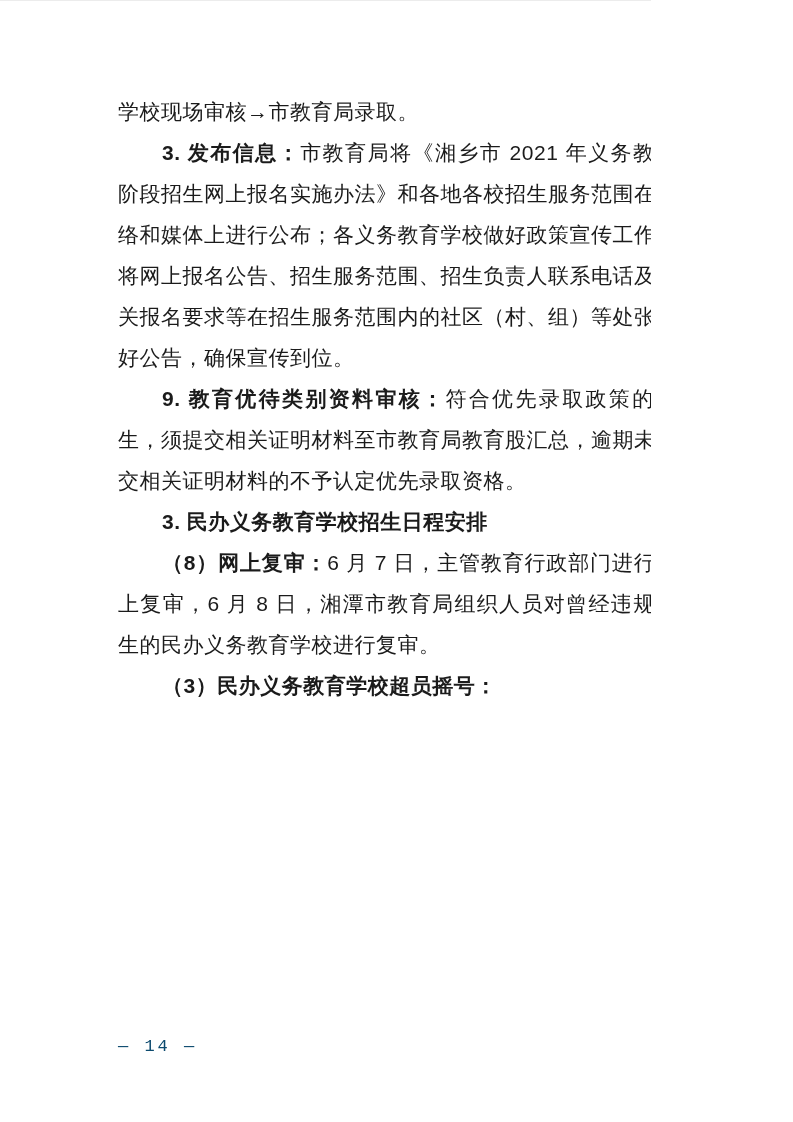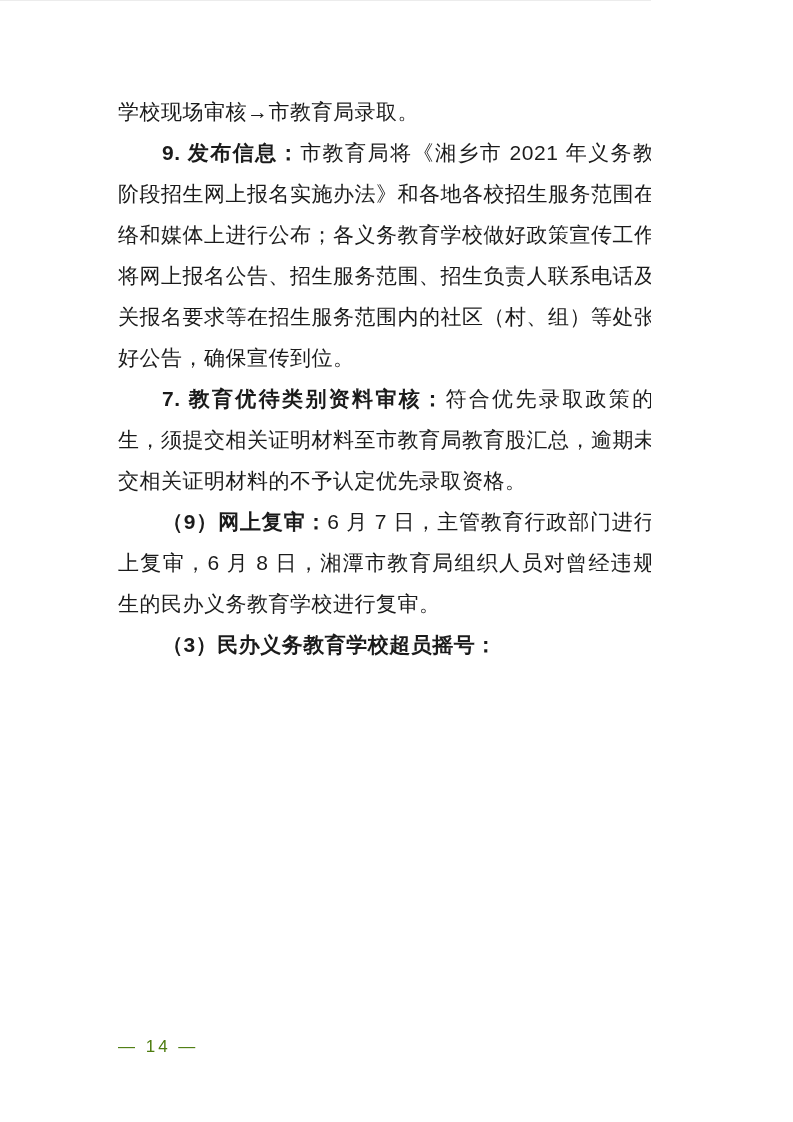--- a/index.html
+++ b/index.html
@@ -40,33 +40,34 @@
     margin-top: 7px;
     margin-bottom: 3px;
   }
   p.para.heading .seg.bold {
     letter-spacing: 2px;
   }
   .page-footer {
     position: absolute;
     left: 118px;
     top: 1036px;
-    font-family: Liberation Sans, sans-serif;
+    font-family: Liberation Mono, monospace;
     font-size: 17px;
     letter-spacing: 3px;
-    color: #4d7c0f;
+    color: #0c4a6e;
   }
 </style>
 </head>
 <body>
 
 <div class="page">
   <div class="doc-content" id="doc-content">
       <p class="para body"><span class="seg">学校现场审核→市教育局录取。</span></p>
-      <p class="para body indent"><span class="seg bold">9. 发布信息：</span><span class="seg">市教育局将《湘乡市 2021 年义务教育阶段招生网上报名实施办法》和各地各校招生服务范围在网络和媒体上进行公布；各义务教育学校做好政策宣传工作，将网上报名公告、招生服务范围、招生负责人联系电话及相关报名要求等在招生服务范围内的社区（村、组）等处张贴好公告，确保宣传到位。</span></p>
-      <p class="para body indent"><span class="seg bold">7. 教育优待类别资料审核：</span><span class="seg">符合优先录取政策的学生，须提交相关证明材料至市教育局教育股汇总，逾期未提交相关证明材料的不予认定优先录取资格。</span></p>
-      <p class="para body indent"><span class="seg bold">（9）网上复审：</span><span class="seg">6 月 7 日，主管教育行政部门进行网上复审，6 月 8 日，湘潭市教育局组织人员对曾经违规招生的民办义务教育学校进行复审。</span></p>
+      <p class="para body indent"><span class="seg bold">3. 发布信息：</span><span class="seg">市教育局将《湘乡市 2021 年义务教育阶段招生网上报名实施办法》和各地各校招生服务范围在网络和媒体上进行公布；各义务教育学校做好政策宣传工作，将网上报名公告、招生服务范围、招生负责人联系电话及相关报名要求等在招生服务范围内的社区（村、组）等处张贴好公告，确保宣传到位。</span></p>
+      <p class="para body indent"><span class="seg bold">9. 教育优待类别资料审核：</span><span class="seg">符合优先录取政策的学生，须提交相关证明材料至市教育局教育股汇总，逾期未提交相关证明材料的不予认定优先录取资格。</span></p>
+      <p class="para body indent"><span class="seg bold">3. 民办义务教育学校招生日程安排</span></p>
+      <p class="para body indent"><span class="seg bold">（8）网上复审：</span><span class="seg">6 月 7 日，主管教育行政部门进行网上复审，6 月 8 日，湘潭市教育局组织人员对曾经违规招生的民办义务教育学校进行复审。</span></p>
       <p class="para body indent"><span class="seg bold">（3）民办义务教育学校超员摇号：</span></p>
     </div>
   <div class="page-footer">
     <span>— 14 —</span>
   </div>
 </div>
 
 </body></html>

